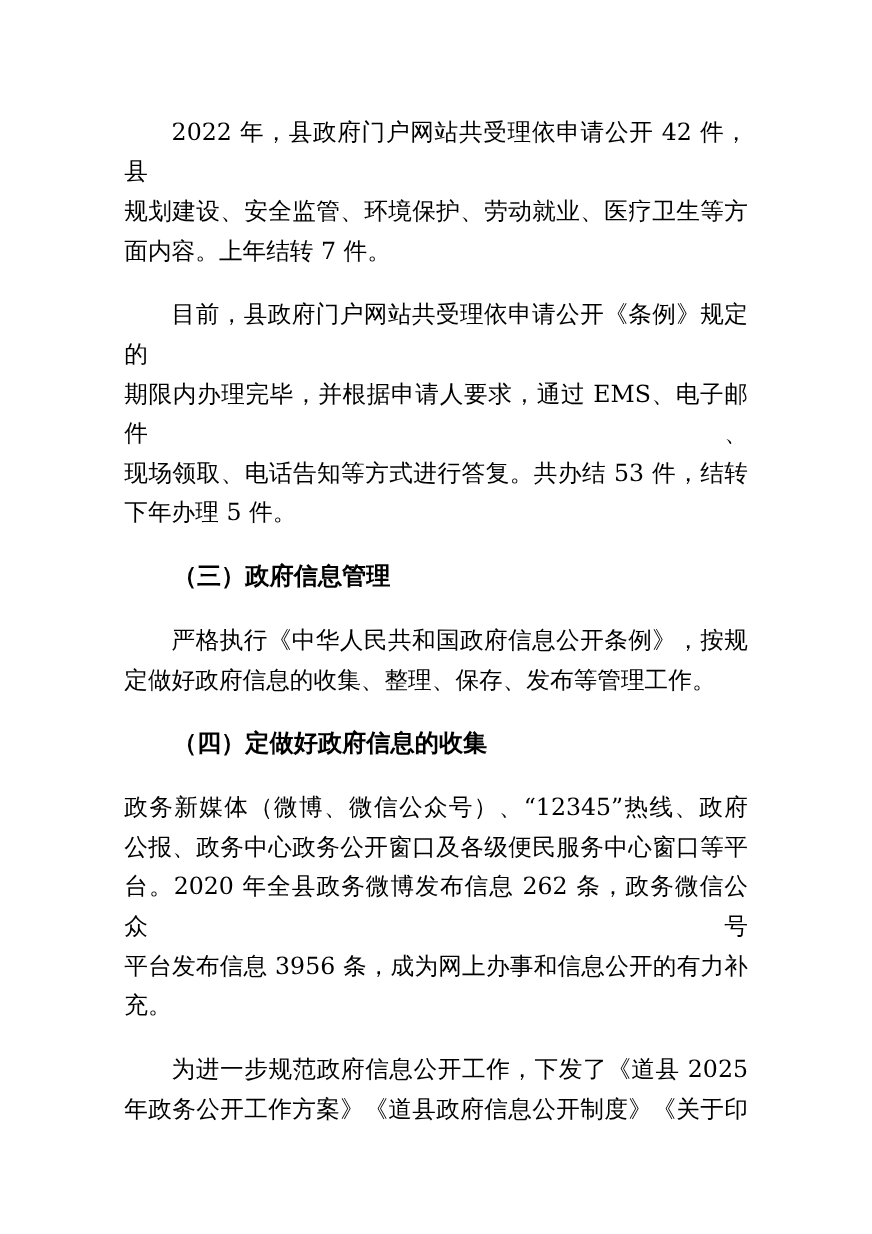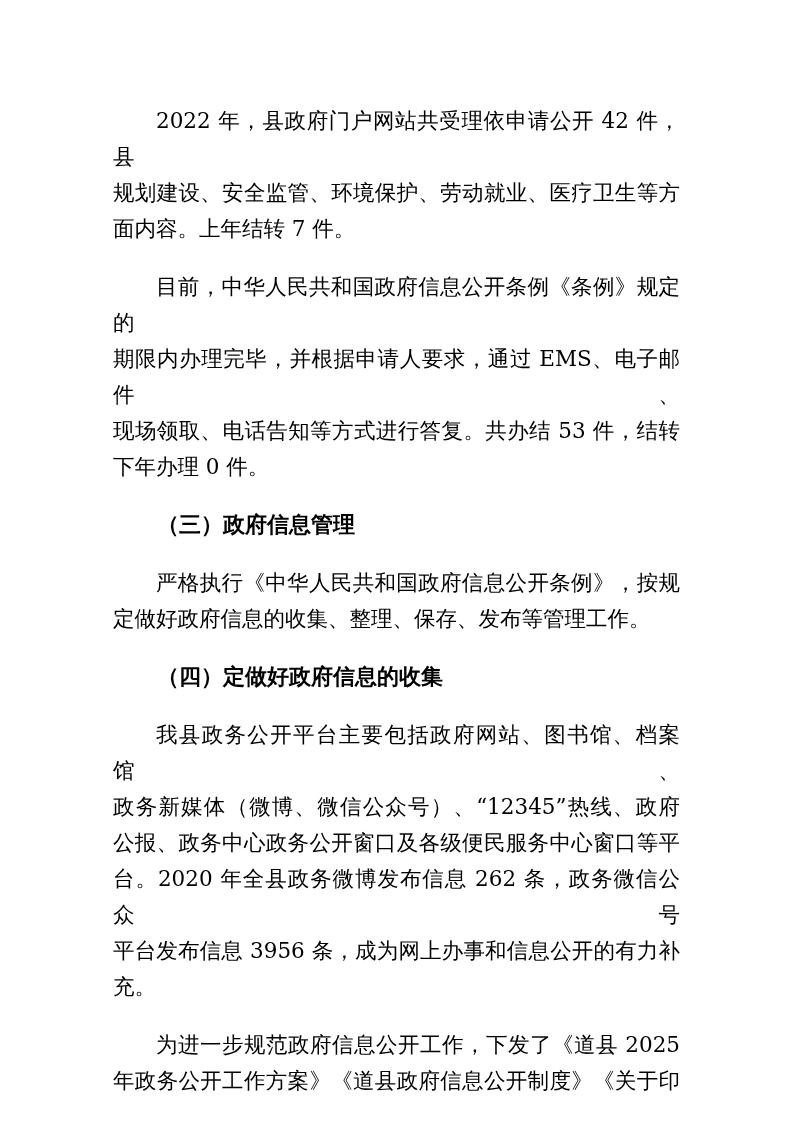--- a/index.html
+++ b/index.html
@@ -51,37 +51,36 @@
 
 <div class="page">
 
   <div class="para">
     <div class="line first">2022 年，县政府门户网站共受理依申请公开 42 件，县</div>
     <div class="line">规划建设、安全监管、环境保护、劳动就业、医疗卫生等方</div>
     <div class="line last">面内容。上年结转 7 件。</div>
   </div>
 
   <div class="para">
-    <div class="line first">目前，中华人民共和国政府信息公开条例《条例》规定的</div>
+    <div class="line first">目前，县政府门户网站共受理依申请公开《条例》规定的</div>
     <div class="line">期限内办理完毕，并根据申请人要求，通过 EMS、电子邮件、</div>
     <div class="line">现场领取、电话告知等方式进行答复。共办结 53 件，结转</div>
-    <div class="line last">下年办理 0 件。</div>
+    <div class="line last">下年办理 5 件。</div>
   </div>
 
   <div class="heading">（三）政府信息管理</div>
 
   <div class="para">
     <div class="line first">严格执行《中华人民共和国政府信息公开条例》，按规</div>
     <div class="line last">定做好政府信息的收集、整理、保存、发布等管理工作。</div>
   </div>
 
   <div class="heading">（四）定做好政府信息的收集</div>
 
   <div class="para">
-    <div class="line first">我县政务公开平台主要包括政府网站、图书馆、档案馆、</div>
     <div class="line">政务新媒体（微博、微信公众号）、“12345”热线、政府</div>
     <div class="line">公报、政务中心政务公开窗口及各级便民服务中心窗口等平</div>
     <div class="line">台。2020 年全县政务微博发布信息 262 条，政务微信公众号</div>
     <div class="line">平台发布信息 3956 条，成为网上办事和信息公开的有力补</div>
     <div class="line last">充。</div>
   </div>
 
 
   <div class="para">
     <div class="line first">为进一步规范政府信息公开工作，下发了《道县 2025</div>

